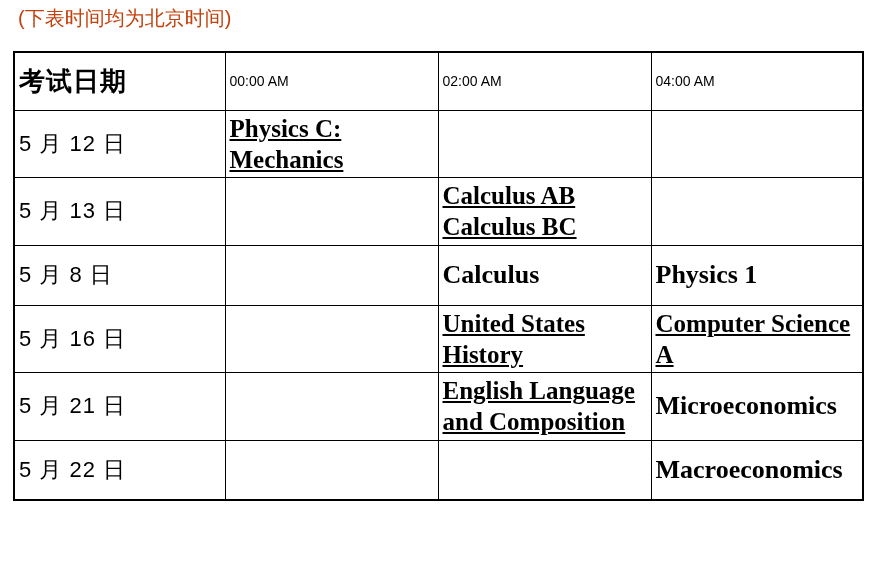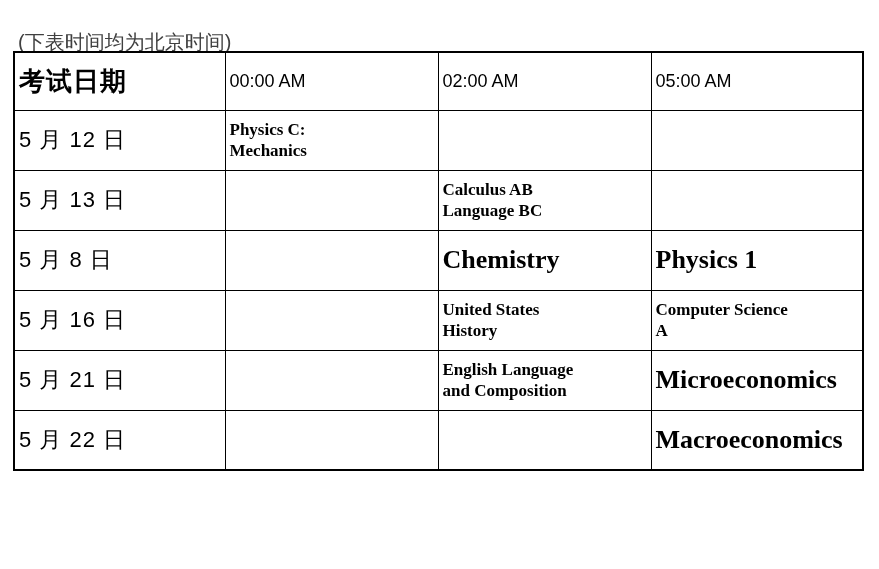--- a/index.html
+++ b/index.html
@@ -19,23 +19,22 @@
     width: 879px;
     height: 569px;
   }
   .note {
     position: absolute;
     left: 18px;
     top: 4px;
     font-family: "Liberation Sans", sans-serif;
     font-size: 20px;
     line-height: 28px;
-    color: #404040;
+    color: #c2410c;
     white-space: nowrap;
-    margin-top: 24px;
   }
   .table-wrap {
     position: absolute;
     left: 13px;
     top: 51px;
     width: 849px;
   }
   table.schedule {
     border-collapse: collapse;
     table-layout: fixed;
@@ -61,36 +60,36 @@
     height: 58px;
   }
   .hdr-date {
     font-family: "Liberation Sans", sans-serif;
     font-size: 26px;
     font-weight: bold;
     letter-spacing: 1px;
   }
   .hdr-time {
     font-family: "Liberation Sans", sans-serif;
-    font-size: 18px;
+    font-size: 14px;
     font-weight: normal;
   }
   .date-cell {
     font-family: "Liberation Sans", sans-serif;
     font-size: 22px;
     font-weight: normal;
     letter-spacing: 1px;
     white-space: nowrap;
   }
   .exam {
     font-family: "Liberation Serif", serif;
     font-weight: bold;
     line-height: 1.25;
   }
-  .exam.sz-sm { font-size: 17px; }
+  .exam.sz-sm { font-size: 25px; text-decoration: underline; }
   .exam.sz-lg { font-size: 26px; }
   .exam .line { display: block; }
   .empty-cell { font-size: 0; }
 </style>
 </head>
 <body>
 
 <div class="page">
 
   <div class="note">(下表时间均为北京时间)</div>
@@ -101,40 +100,40 @@
         <col class="c-date">
         <col class="c-t0">
         <col class="c-t2">
         <col class="c-t4">
       </colgroup>
       <thead>
         <tr>
           <th class="hdr-date">考试日期</th>
           <th class="hdr-time">00:00 AM</th>
           <th class="hdr-time">02:00 AM</th>
-          <th class="hdr-time">05:00 AM</th>
+          <th class="hdr-time">04:00 AM</th>
         </tr>
       </thead>
       <tbody id="schedule-body">
           <tr>
             <td class="date-cell">5 月 12 日</td>
             <td><span class="exam sz-sm"><span class="line">Physics C:</span><span class="line">Mechanics</span></span></td>
             <td class="empty-cell">&nbsp;</td>
             <td class="empty-cell">&nbsp;</td>
           </tr>
           <tr>
             <td class="date-cell">5 月 13 日</td>
             <td class="empty-cell">&nbsp;</td>
-            <td><span class="exam sz-sm"><span class="line">Calculus AB</span><span class="line">Language BC</span></span></td>
+            <td><span class="exam sz-sm"><span class="line">Calculus AB</span><span class="line">Calculus BC</span></span></td>
             <td class="empty-cell">&nbsp;</td>
           </tr>
           <tr>
             <td class="date-cell">5 月 8 日</td>
             <td class="empty-cell">&nbsp;</td>
-            <td><span class="exam sz-lg"><span class="line">Chemistry</span></span></td>
+            <td><span class="exam sz-lg"><span class="line">Calculus</span></span></td>
             <td><span class="exam sz-lg"><span class="line">Physics 1</span></span></td>
           </tr>
           <tr>
             <td class="date-cell">5 月 16 日</td>
             <td class="empty-cell">&nbsp;</td>
             <td><span class="exam sz-sm"><span class="line">United States</span><span class="line">History</span></span></td>
             <td><span class="exam sz-sm"><span class="line">Computer Science</span><span class="line">A</span></span></td>
           </tr>
           <tr>
             <td class="date-cell">5 月 21 日</td>

